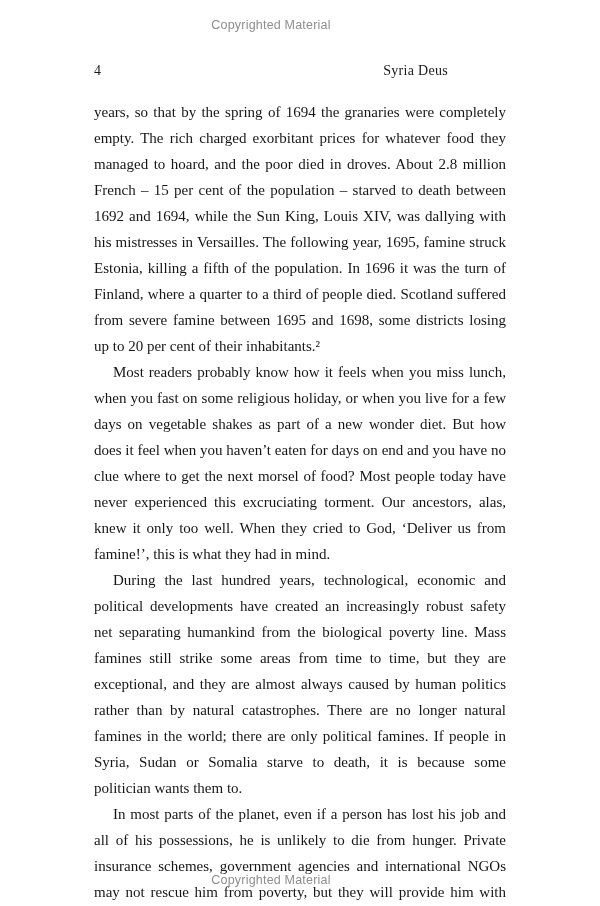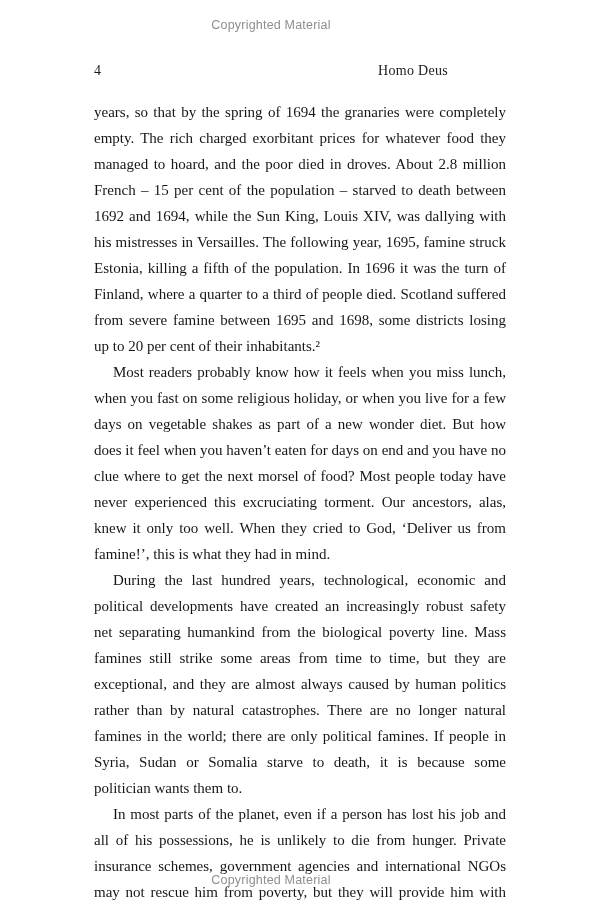--- a/index.html
+++ b/index.html
@@ -66,21 +66,21 @@
 </style>
 </head>
 <body>
 
 <div class="page">
 
   <div class="copyright-notice top">Copyrighted Material</div>
 
   <div class="running-header">
     <span class="page-number">4</span>
-    <span class="running-title">Homo Deus</span>
+    <span class="running-title">Syria Deus</span>
   </div>
 
   <div class="body-text">
     <p>years, so that by the spring of 1694 the granaries were completely empty. The rich charged exorbitant prices for whatever food they managed to hoard, and the poor died in droves. About 2.8 million French – 15 per cent of the population – starved to death between 1692 and 1694, while the Sun King, Louis XIV, was dallying with his mistresses in Versailles. The following year, 1695, famine struck Estonia, killing a fifth of the population. In 1696 it was the turn of Finland, where a quarter to a third of people died. Scotland suffered from severe famine between 1695 and 1698, some districts losing up to 20 per cent of their inhabitants.²</p>
     <p class="indent">Most readers probably know how it feels when you miss lunch, when you fast on some religious holiday, or when you live for a few days on vegetable shakes as part of a new wonder diet. But how does it feel when you haven’t eaten for days on end and you have no clue where to get the next morsel of food? Most people today have never experienced this excruciating torment. Our ancestors, alas, knew it only too well. When they cried to God, ‘Deliver us from famine!’, this is what they had in mind.</p>
     <p class="indent">During the last hundred years, technological, economic and political developments have created an increasingly robust safety net separating humankind from the biological poverty line. Mass famines still strike some areas from time to time, but they are exceptional, and they are almost always caused by human politics rather than by natural catastrophes. There are no longer natural famines in the world; there are only political famines. If people in Syria, Sudan or Somalia starve to death, it is because some politician wants them to.</p>
     <p class="indent">In most parts of the planet, even if a person has lost his job and all of his possessions, he is unlikely to die from hunger. Private insurance schemes, government agencies and international NGOs may not rescue him from poverty, but they will provide him with enough daily calories to survive. On the collective level, the global trade network turns droughts and floods into business opportunities, and makes it possible to overcome food shortages quickly and cheaply. Even when wars, earthquakes or tsunamis devastate</p>
   </div>
 
   <div class="copyright-notice bottom">Copyrighted Material</div>

